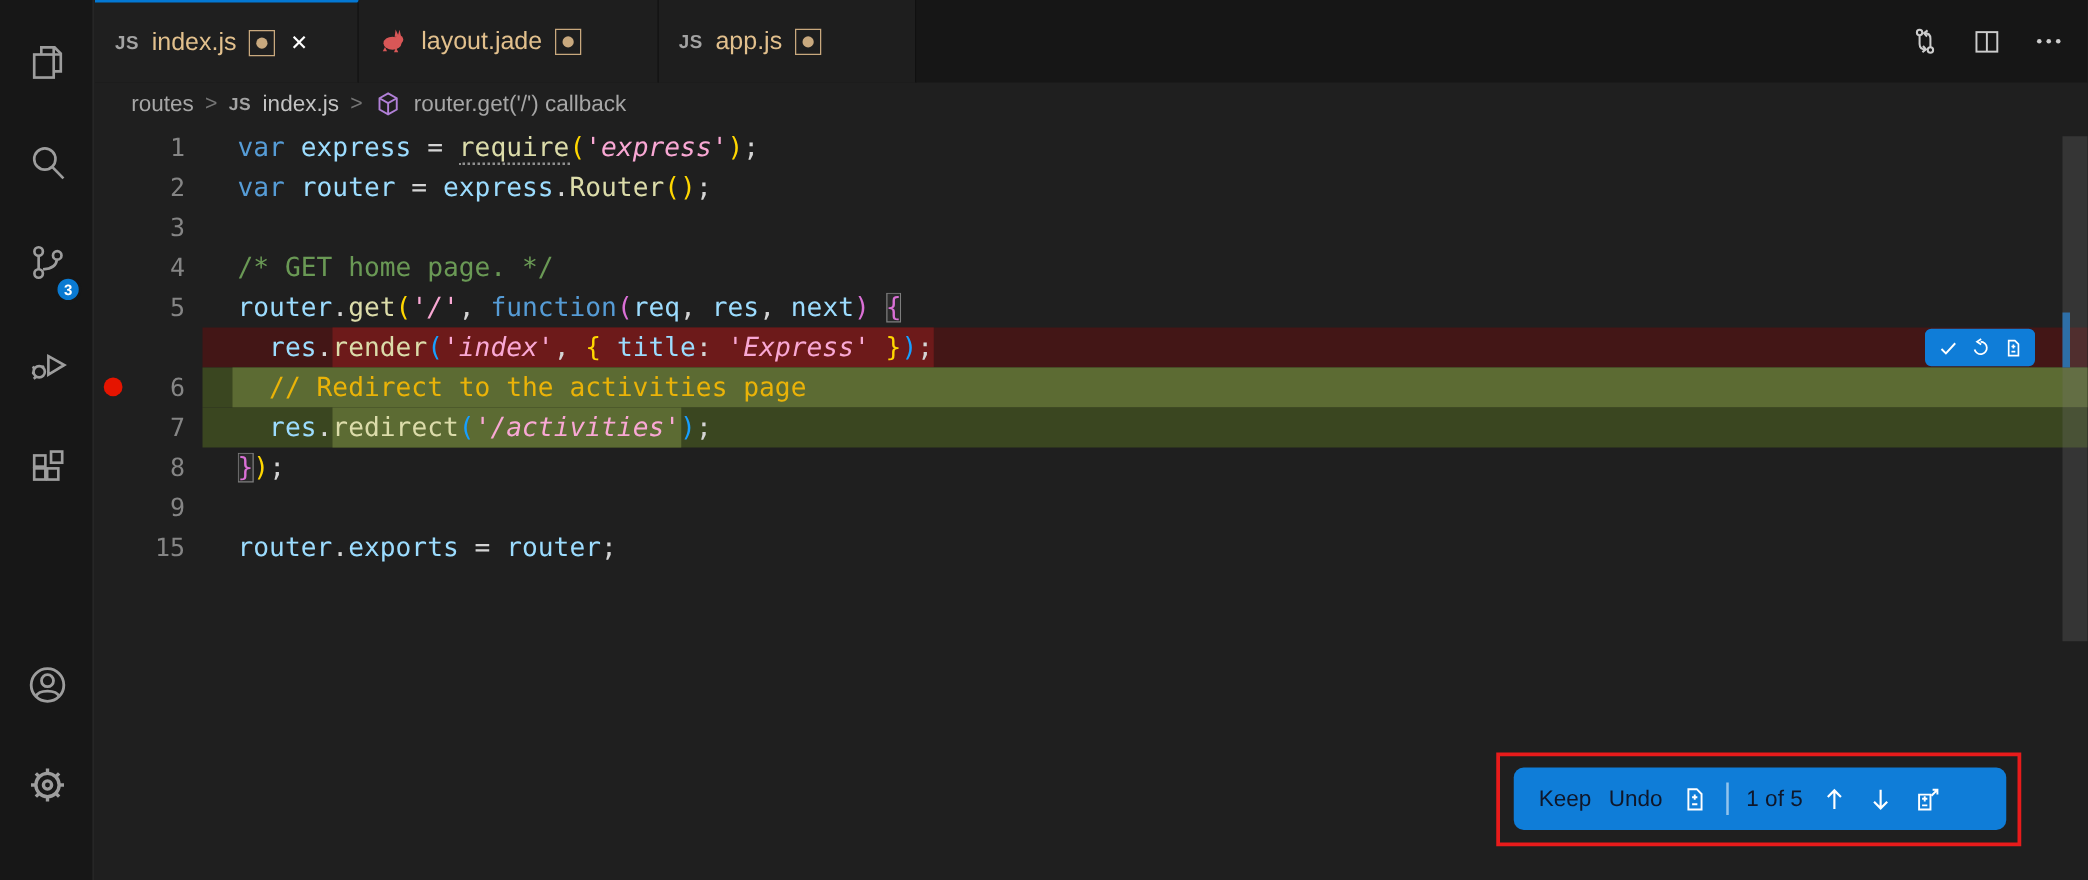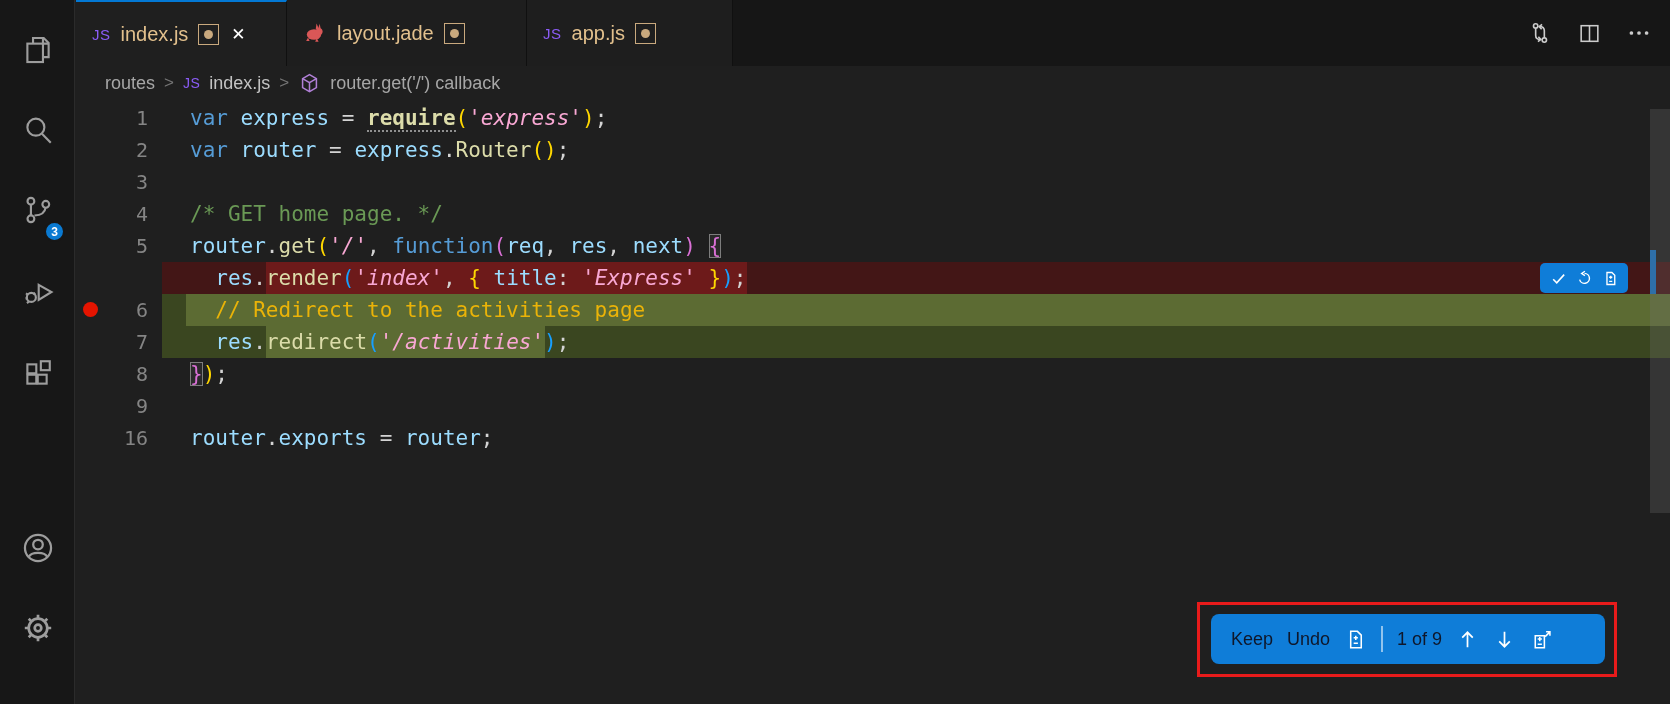--- a/index.html
+++ b/index.html
@@ -17,21 +17,21 @@
            font-weight:bold; display:flex; align-items:center; justify-content:center;
            border:2px solid #171717; }
 
   
   #tab-bar { position:absolute; left:76px; top:0; right:0; height:66px; background:#161616;
              display:flex; }
   .tab { height:66px; display:flex; align-items:center; gap:10px; padding:0 16px;
          background:#1e1e1e; border-right:1px solid #101010; cursor:pointer; }
   .tab.active { background:#1f1f1f; border-top:2.5px solid #0378d4; }
   .tab-label { color:#e2c08d; font-size:20px; }
-  .js-badge { color:#8b5cf6; font-weight:normal; font-size:15px; letter-spacing:0.5px; }
+  .js-badge { color:#a3a3a3; font-weight:bold; font-size:15px; letter-spacing:0.5px; }
   .mod-ind { width:21px; height:21px; border:1.5px solid #c9a97e; display:flex;
              align-items:center; justify-content:center; }
   .mod-ind i { width:9px; height:9px; border-radius:50%; background:#c9a97e; display:block; }
   .tab-close { color:#ffffff; font-size:17px; padding-left:2px; }
   #editor-actions { position:absolute; right:18px; top:0; height:66px; display:flex;
                     align-items:center; gap:24px; }
   #editor-actions svg { stroke:#cccccc; fill:none; stroke-width:1.5; }
 
   
   #breadcrumb { position:absolute; left:105px; top:66px; height:34px; display:flex;
@@ -51,21 +51,21 @@
   .row.add .hl { background:#5c6b33; }
   .hl { position:absolute; top:0; bottom:0; }
   .code-text { position:absolute; left:28px; top:0; white-space:pre; z-index:1;
                font:21px/32px "DejaVu Sans Mono", monospace; }
   .bp { position:absolute; left:7px; top:8px; width:15px; height:15px; border-radius:50%;
         background:#e51400; z-index:2; cursor:pointer; }
   .tk-kw  { color:#569cd6; } .tk-var { color:#9cdcfe; } .tk-fn { color:#dcdcaa; }
   .tk-str { color:#f9a8d4;font-style:italic; } .tk-p   { color:#d4d4d4; } .tk-cm { color:#6a9955; }
   .tk-cmg { color:#eab308; } .tk-b1  { color:#ffd700; } .tk-b2 { color:#da70d6; }
   .tk-b3  { color:#179fff; }
-  .u-dot  { border-bottom:2px dotted #909090;font-weight:bold; }
+  .u-dot  { border-bottom:2px dotted #909090; }
   .match  { box-shadow:inset 0 0 0 1px #7d7d7d; background:rgba(120,120,120,0.12); }
 
   
   #scroll-slider { position:absolute; left:1650px; top:109px; width:20px; height:404px;
                    background:rgba(121,121,121,0.25); cursor:pointer; z-index:4; }
   #overview-marker { position:absolute; left:1650px; top:250px; width:6px; height:44px;
                      background:#2e6fa8; z-index:5; }
 
   
   #hover-toolbar { position:absolute; left:1540px; top:263px; width:88px; height:30px;
@@ -269,21 +269,21 @@
         <div class="code-text"><span class="tk-b2 match">}</span><span class="tk-b1">)</span><span class="tk-p">;</span></div>
       </div>
     </div>
     <div class="row">
       <div class="ln">9</div>
       <div class="content">
         <div class="code-text"></div>
       </div>
     </div>
     <div class="row">
-      <div class="ln">16</div>
+      <div class="ln">15</div>
       <div class="content">
         <div class="code-text"><span class="tk-var">router</span><span class="tk-p">.</span><span class="tk-var">exports</span><span class="tk-p"> = </span><span class="tk-var">router</span><span class="tk-p">;</span></div>
       </div>
     </div>
   </div>
 
 <div id="scroll-slider"></div>
 <div id="overview-marker"></div>
 
 <div id="hover-toolbar">
@@ -301,21 +301,21 @@
 </div>
 
 <div id="edits-bar">
   <span class="btn">Keep</span>
   <span class="btn">Undo</span>
   <svg width="23" height="23" viewBox="0 0 24 24">
     <path d="M7 3.5 h7 l4 4 V20.5 H7 Z"></path>
     <path d="M12.3 8 v4.4 M10.1 10.2 h4.4 M10.1 16 h4.4"></path>
   </svg>
   <span class="vsep"></span>
-  <span>1 of 9</span>
+  <span>1 of 5</span>
   <svg width="23" height="23" viewBox="0 0 24 24" style="stroke-width:1.8">
     <path d="M12 20 V5 M6.5 10 L12 4.5 L17.5 10"></path>
   </svg>
   <svg width="23" height="23" viewBox="0 0 24 24" style="stroke-width:1.8">
     <path d="M12 4 V19 M6.5 14 L12 19.5 L17.5 14"></path>
   </svg>
   <svg width="23" height="23" viewBox="0 0 24 24">
     <path d="M5.5 8 H15 V20.5 H5.5 Z"></path>
     <path d="M8 11.5 h4.4 M10.2 9.3 v4.4 M8 17 h4.4"></path>
     <path d="M15.8 9 L20.8 4 M16.8 4 H20.8 V8"></path>

